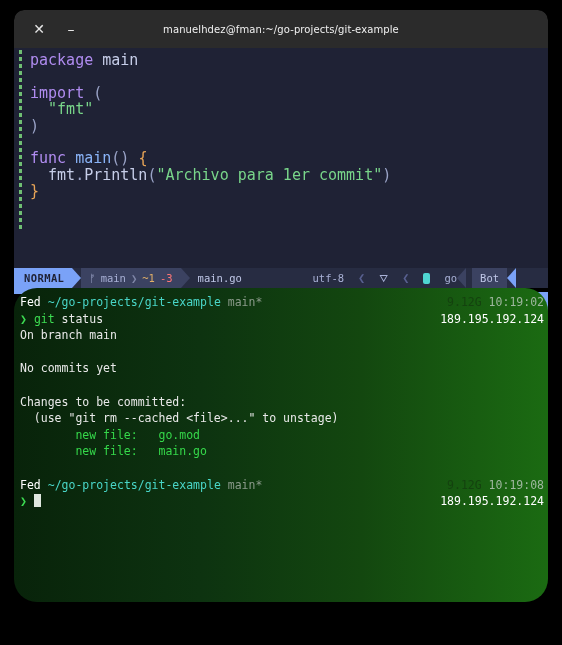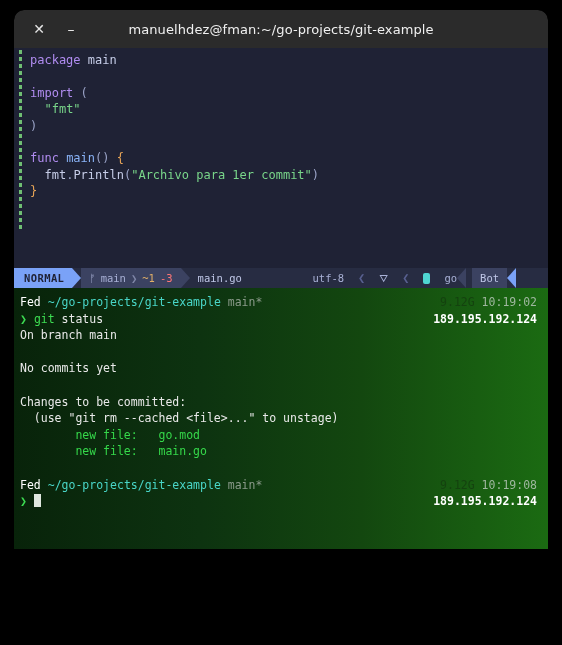--- a/index.html
+++ b/index.html
@@ -8,28 +8,28 @@
   #window{position:absolute;left:14px;top:10px;width:534px;height:620px;
           background:#000;border-radius:10px 10px 0 0;overflow:hidden;}
 
   
   #titlebar{position:relative;height:38px;background:#2b2b2b;border-radius:10px 10px 0 0;}
   #titlebar .btn{position:absolute;top:0;height:38px;width:30px;display:flex;align-items:center;
                  justify-content:center;color:#e6e6e6;font-size:14px;font-family:"DejaVu Sans",sans-serif;}
   #btn-close{left:10px;}
   #btn-min{left:42px;font-size:16px;}
   #title-text{position:absolute;left:0;right:0;top:0;height:38px;display:flex;align-items:center;
-              justify-content:center;color:#f0f0f0;font-size:13px;
+              justify-content:center;color:#f0f0f0;font-size:10px;
               font-family:"DejaVu Sans","Liberation Sans",sans-serif;letter-spacing:.1px;}
 
   
   #editor{position:relative;height:220px;background:#1f2235;}
   #gutter{position:absolute;left:5px;top:2px;width:3px;height:182px;
           background:repeating-linear-gradient(to bottom,#6fbf73 0 4px,transparent 4px 7px);}
-  #code{position:absolute;left:16px;top:4px;right:4px;font-size:12px;line-height:16.4px;
+  #code{position:absolute;left:16px;top:4px;right:4px;font-size:15px;line-height:16.4px;
         white-space:pre;color:#b8c0e0;}
   .kw{color:#b08cf0;}
   .str{color:#79d68a;}
   .pun{color:#9aa3c7;}
   .id{color:#c6cde8;}
   .fn{color:#8ab4f8;}
   .brace{color:#e8a557;}
 
   
   #statusline{position:relative;height:20px;background:#272c42;display:flex;align-items:stretch;
@@ -51,36 +51,36 @@
   .chev{color:#586090;font-size:12px;}
   #sl-go-icon{display:inline-block;width:7px;height:11px;background:#4fd6d2;border-radius:2px;}
   #sl-botbox{background:#3b4261;padding:0 8px;color:#c0c8e8;margin-left:6px;position:relative;}
   .notch-l{width:0;height:0;border-top:10px solid transparent;border-bottom:10px solid transparent;
            border-right:9px solid #3b4261;}
   .notch-l2{width:0;height:0;border-top:10px solid transparent;border-bottom:10px solid transparent;
             border-right:9px solid #7aa2f7;}
   #sl-pos{background:#7aa2f7;color:#1f2235;padding:0 9px 0 4px;margin-top:24px;}
 
   
-  #terminal{position:relative;height:261px;
+  #terminal{position:relative;height:314px;
             background:linear-gradient(to right,#08230a 0%,#0d3310 35%,#13470f 65%,#1b6b12 100%);
-            padding:6px 7px 0 6px;box-sizing:border-box;overflow:hidden;}
+            padding:6px 0 0 6px;box-sizing:border-box;overflow:hidden;border-radius:23px;}
   #term-inner{position:relative;font-size:11.5px;line-height:16.6px;color:#e8e8e8;white-space:pre;}
   .row{position:relative;height:16.6px;}
   .user{color:#ffffff;}
   .path{color:#49d6c8;}
   .gitbr{color:#8a9a8a;}
   .chevg{color:#3ddc52;font-weight:bold;}
   .cmdg{color:#3ddc52;margin-top:36px;}
   .out{color:#e9e9e9;text-align:center;}
   .newfile{color:#35d84a;}
   .right-info{position:absolute;right:4px;top:0;text-align:right;}
   .mem{color:#14420f;}
   .clock{color:#9fb79f;}
-  .ip{color:#ffffff;font-weight:bold;}
+  .ip{color:#ffffff;font-weight:normal;}
   #cursor{display:inline-block;width:7px;height:13px;background:#dfe7df;vertical-align:-2px;}
 </style>
 </head>
 <body>
 
 <div id="window">
 
   <div id="titlebar">
     <div id="btn-close" class="btn">✕</div>
     <div id="btn-min" class="btn">–</div>

